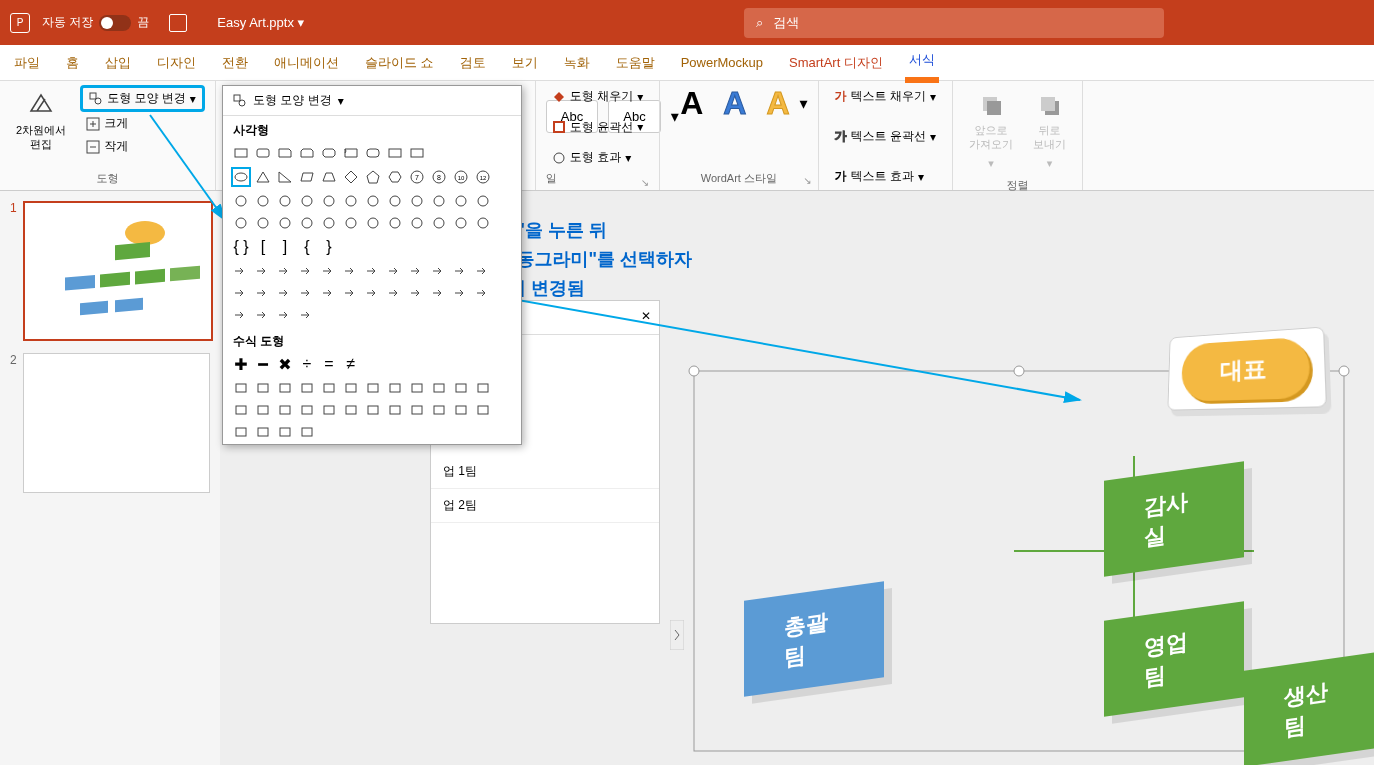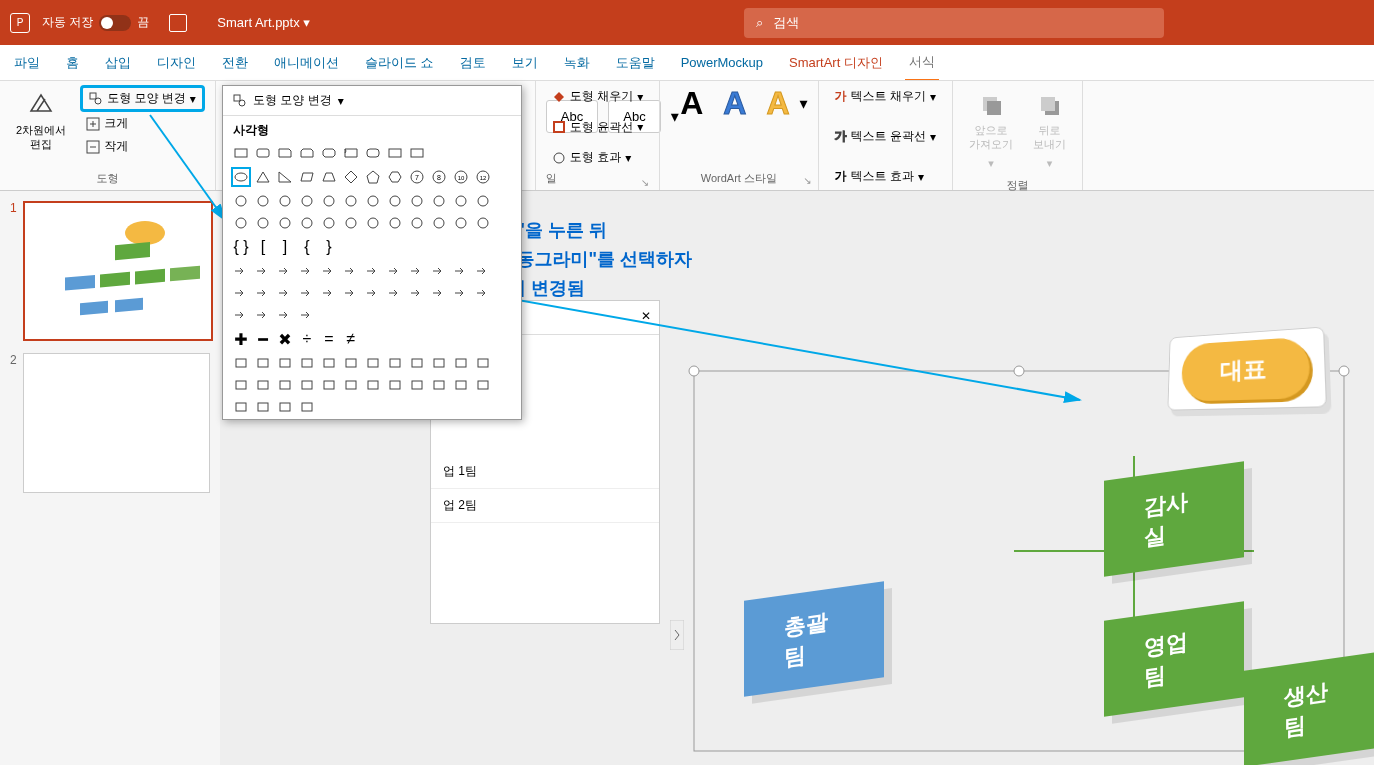--- a/index.html
+++ b/index.html
@@ -8,23 +8,23 @@
     .titlebar { background: #C43E1C; height: 45px; display: flex; align-items: center; padding: 0 10px; color: #fff; }
     .app-icon { width: 20px; height: 20px; border: 1.5px solid #fff; border-radius: 3px; display: flex; align-items: center; justify-content: center; font-size: 10px; margin-right: 12px; }
     .autosave { display: flex; align-items: center; gap: 6px; font-size: 12px; margin-right: 10px; }
     .toggle { width: 32px; height: 16px; background: #913218; border-radius: 8px; position: relative; }
     .toggle::after { content: ''; position: absolute; width: 12px; height: 12px; background: #fff; border-radius: 50%; top: 2px; left: 2px; }
     .save-icon { width: 18px; height: 18px; border: 1.5px solid #fff; border-radius: 2px; margin: 0 10px; position: relative; }
     .filename { font-size: 13px; margin-left: 20px; }
     .search-box { margin-left: auto; margin-right: 200px; background: #D66749; border-radius: 4px; padding: 6px 12px; width: 420px; display: flex; align-items: center; gap: 10px; color: #fff; font-size: 13px; }
     
     .tabs { height: 36px; display: flex; align-items: center; padding: 0 10px; gap: 18px; border-bottom: 1px solid #ddd; font-size: 13px; }
-    .tab { padding: 8px 4px; color: #0369a1; cursor: pointer; }
+    .tab { padding: 8px 4px; color: #a16207; cursor: pointer; }
     .tab.special { color: #C43E1C; }
-    .tab.active { color: #737373; border-bottom: 1px solid #f97316; }
+    .tab.active { color: #1d4ed8; border-bottom: 6px solid #f97316; }
     
     .ribbon { height: 110px; display: flex; border-bottom: 1px solid #ccc; background: #fafafa; }
     .ribbon-group { border-right: 1px solid #ddd; padding: 4px 10px 2px; display: flex; flex-direction: column; justify-content: space-between; position: relative; }
     .ribbon-group-label { font-size: 11px; color: #666; text-align: center; padding: 2px 0; }
     .ribbon-btn { display: flex; align-items: center; gap: 4px; padding: 3px 6px; font-size: 12px; cursor: pointer; }
     .big-btn { display: flex; flex-direction: column; align-items: center; gap: 4px; padding: 6px; font-size: 11px; text-align: center; line-height: 1.3; }
     .big-icon { width: 28px; height: 28px; }
     
     .highlight-box { border: 3px solid #00A8E8; border-radius: 4px; padding: 2px 6px; }
     
@@ -69,21 +69,21 @@
 
 <div class="titlebar">
   <div class="app-icon">P</div>
   <div class="autosave">
     <span>자동 저장</span>
     <div class="toggle"></div>
     <span>끔</span>
   </div>
   <div class="save-icon"></div>
   <div class="filename">
-    <span>Smart Art.pptx</span> <span>▾</span>
+    <span>Easy Art.pptx</span> <span>▾</span>
   </div>
   <div class="search-box">
     <span>⌕</span>
     <span>검색</span>
   </div>
 </div>
 
 <div class="tabs">
   <div class="tab">파일</div>
   <div class="tab">홈</div>
@@ -618,20 +618,21 @@
           <path d="M2 8 L10 8 M10 8 L7 5 M10 8 L7 11" fill="none" stroke="#444"></path>
         </svg>
       </div>
       <div class="shape-item">
         <svg>
           <path d="M2 8 L10 8 M10 8 L7 5 M10 8 L7 11" fill="none" stroke="#444"></path>
         </svg>
       </div>
   </div>
 
+  <div class="shape-category">수식 도형</div>
   <div class="shape-grid">
     <div class="shape-item">✚</div>
     <div class="shape-item">━</div>
     <div class="shape-item">✖</div>
     <div class="shape-item">÷</div>
     <div class="shape-item">=</div>
     <div class="shape-item">≠</div>
   </div>
 
   <div class="shape-grid">

